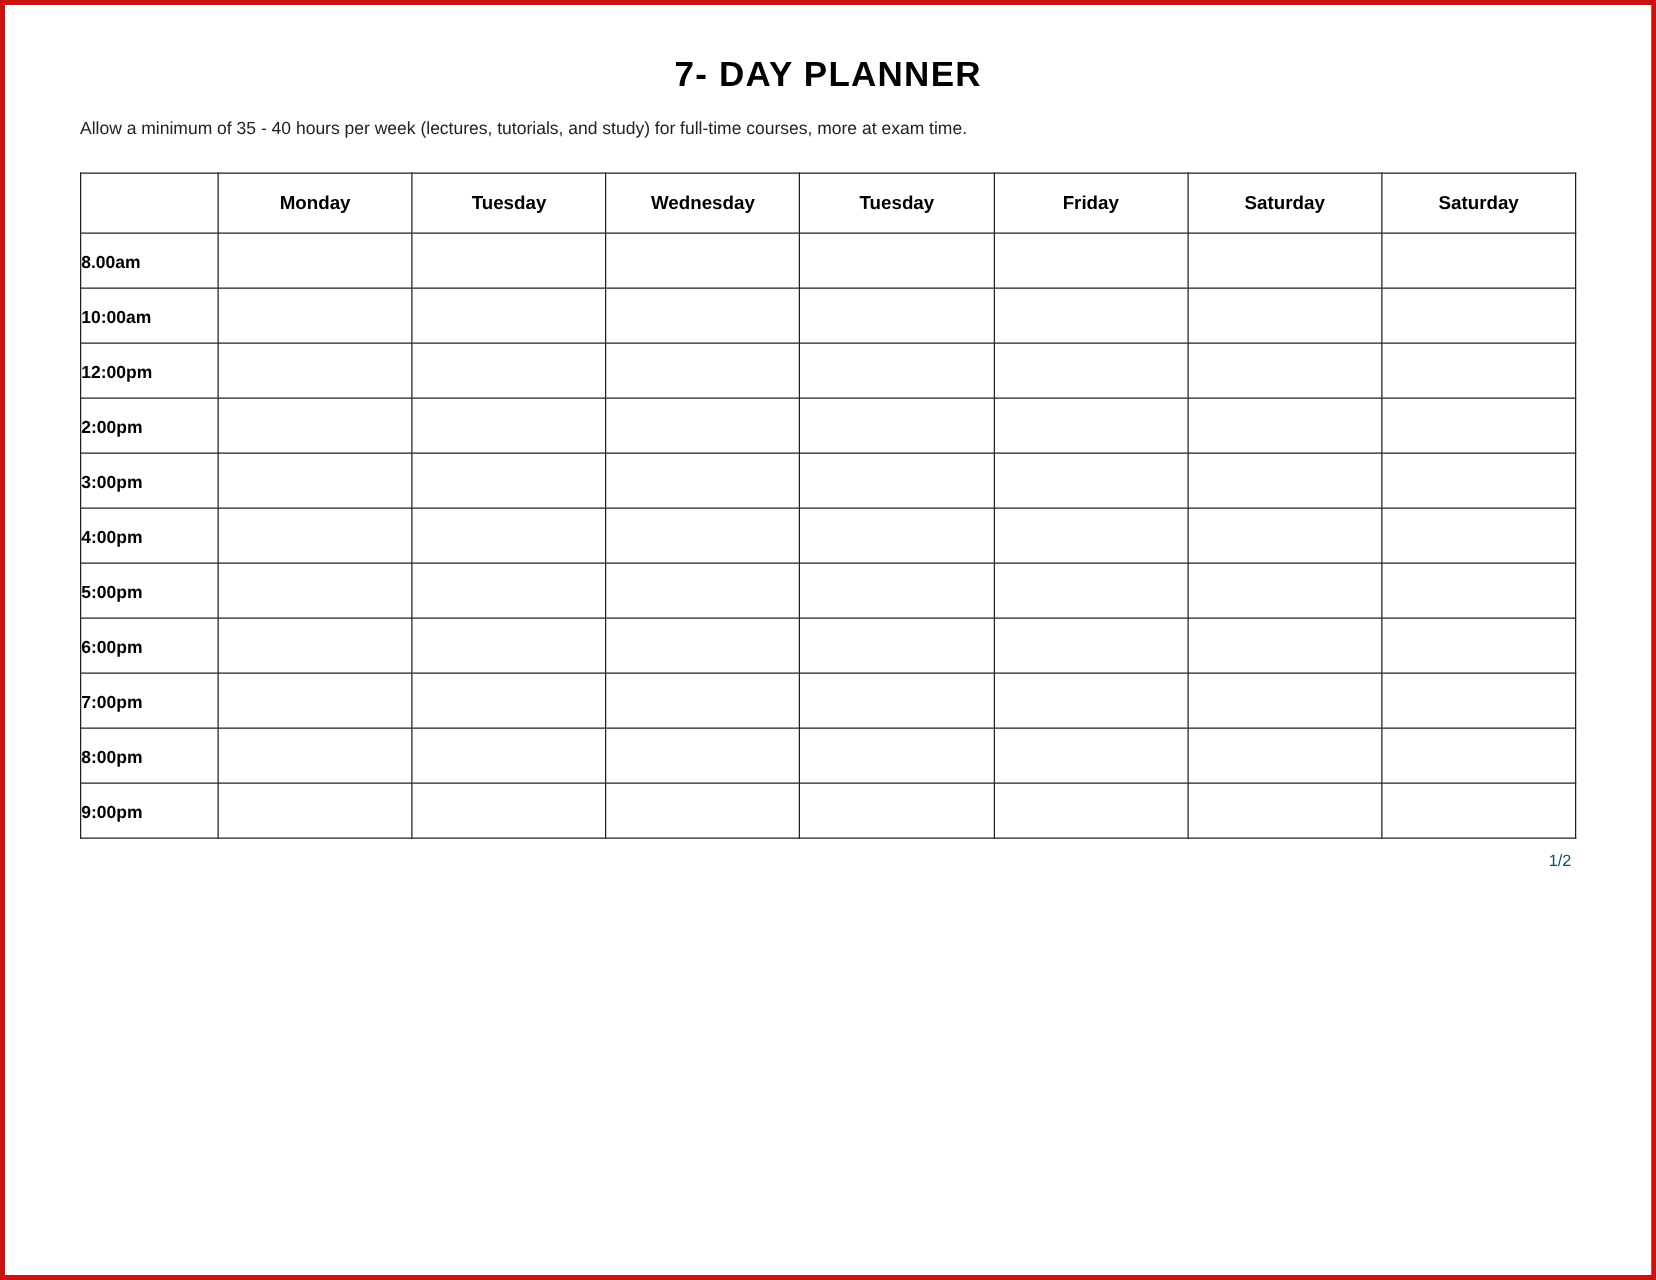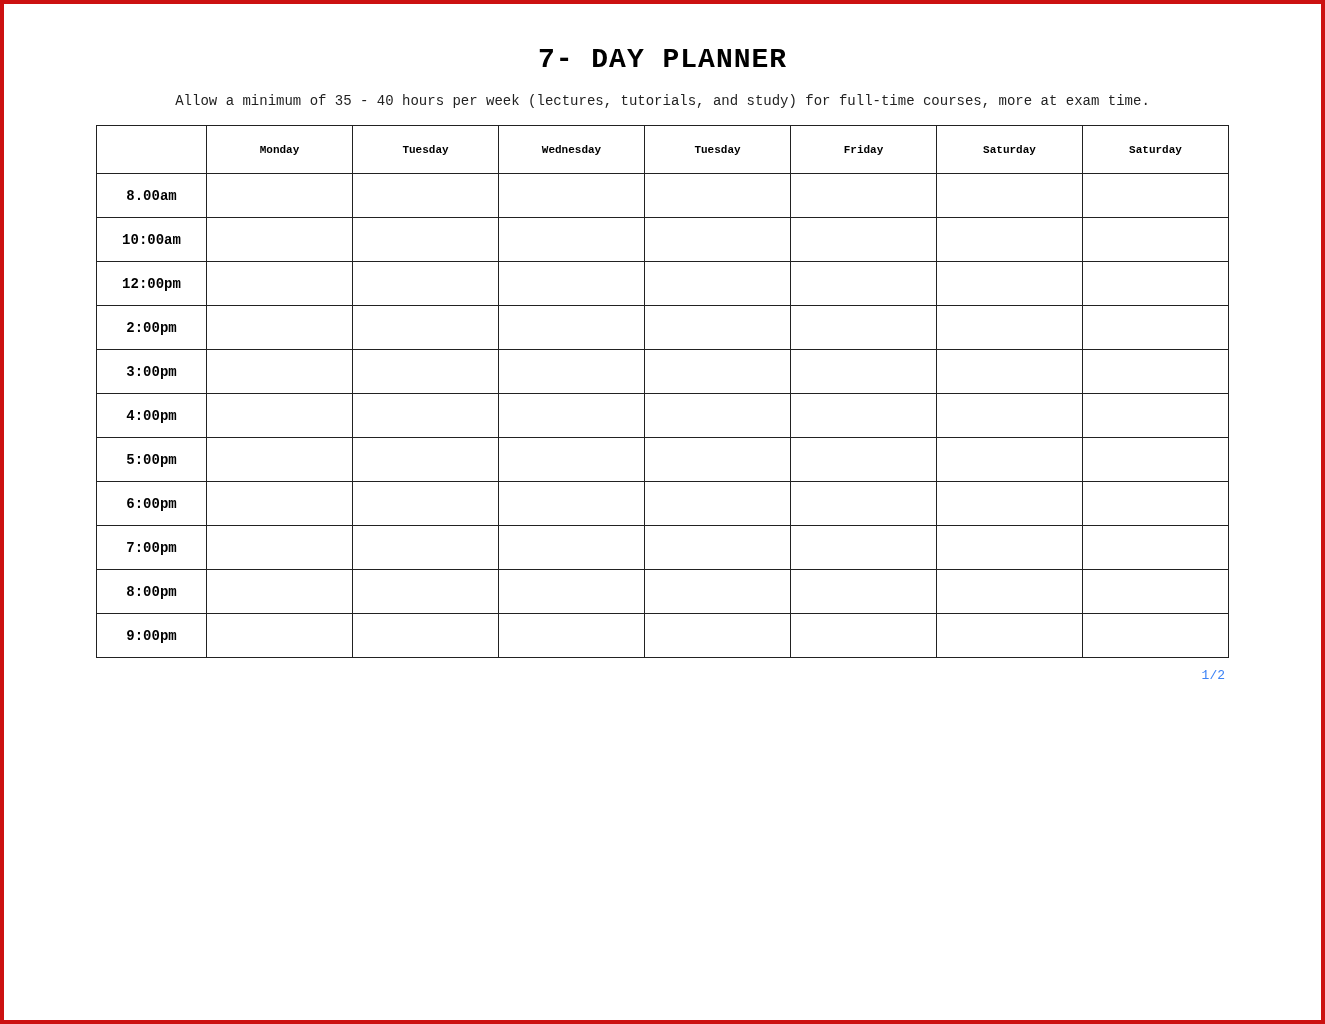--- a/index.html
+++ b/index.html
@@ -11,84 +11,83 @@
     body {
       width: 1325px;
       height: 1024px;
       background: #fff;
       font-family: Arial, Helvetica, sans-serif;
       border: 4px solid #cc1111;
       overflow: hidden;
     }
 
     .page-content {
-      padding: 40px 92px;
-      font-family: Liberation Mono, monospace;
+      padding: 40px 60px;
     }
 
     .page-title {
       text-align: center;
       font-size: 28px;
       font-weight: bold;
       margin-bottom: 18px;
       letter-spacing: 1px;
     }
 
     .subtitle {
-      text-align: center;
+      text-align: left;
       font-size: 14px;
-      margin-bottom: 16px;
+      margin-bottom: 28px;
       color: #222;
     }
 
     table {
       width: 100%;
       border-collapse: collapse;
       table-layout: fixed;
     }
 
     th, td {
       border: 1.5px solid #222;
       text-align: center;
       vertical-align: middle;
       padding: 0;
     }
 
     th {
       font-weight: bold;
-      font-size: 11px;
+      font-size: 15px;
       height: 48px;
       background: #fff;
     }
 
     td {
       height: 44px;
       font-size: 14px;
       font-weight: bold;
     }
 
     td.time-cell {
       font-weight: bold;
       font-size: 14px;
-      text-align: center;
+      text-align: left;
       background: #fff;
     }
 
     td.day-cell {
       background: #fff;
     }
 
     .col-time {
       width: 110px;
     }
 
     .page-num {
       text-align: right;
       font-size: 13px;
-      color: #3b82f6;
+      color: #0c4a6e;
       margin-top: 10px;
       padding-right: 4px;
     }
   </style>
 </head>
 <body>
 
 <div class="page-content">
   <div class="page-title">7- DAY PLANNER</div>
   <div class="subtitle">Allow a minimum of 35 - 40 hours per week (lectures, tutorials, and study) for full-time courses, more at exam time.</div>

